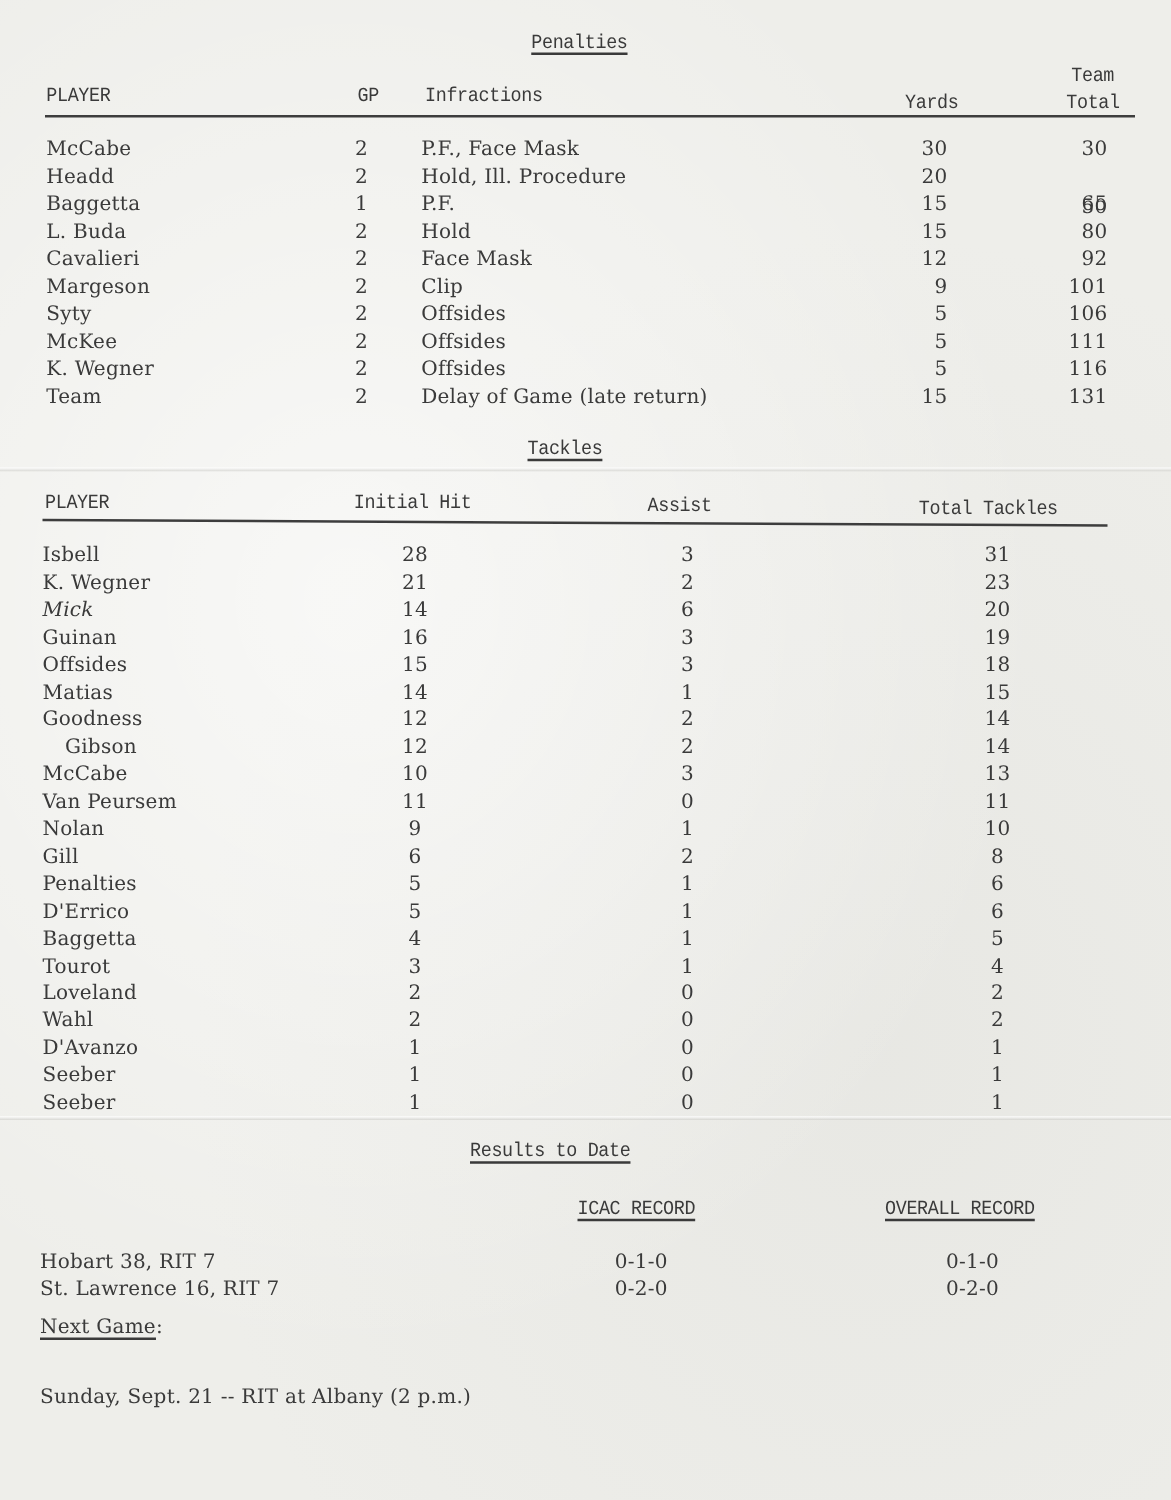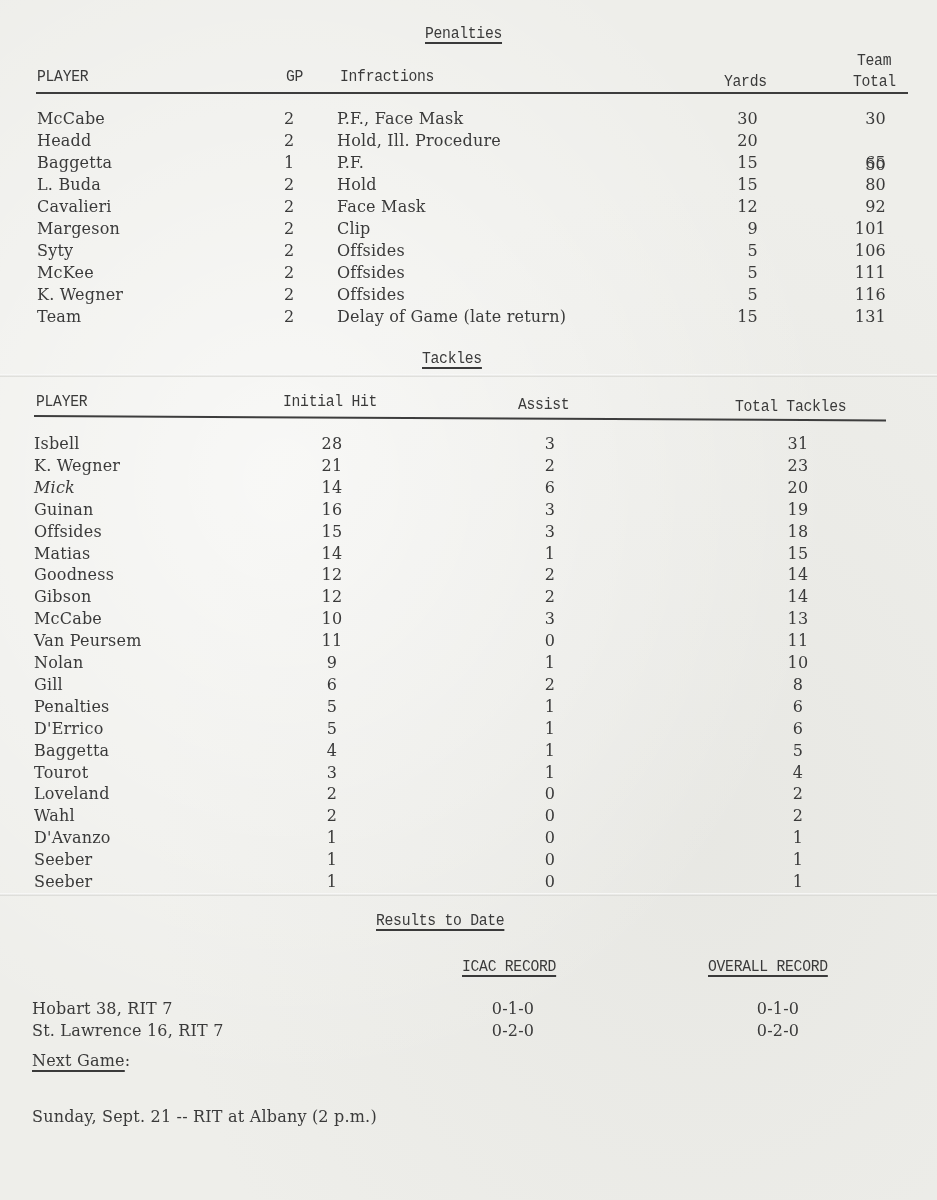--- a/index.html
+++ b/index.html
@@ -169,21 +169,21 @@
         <span class="abs txt ctr" style="left:530px; width:40px;">1</span>
         <span class="abs txt ctr" style="left:778px; width:40px;">15</span>
       </div>
       <div class="row" style="top: 131.4px;">
         <span class="abs txt " style="left:34px;">Goodness</span>
         <span class="abs txt ctr" style="left:312px; width:40px;">12</span>
         <span class="abs txt ctr" style="left:530px; width:40px;">2</span>
         <span class="abs txt ctr" style="left:778px; width:40px;">14</span>
       </div>
       <div class="row" style="top: 153.3px;">
-        <span class="abs txt " style="left:34px;">Gibson</span>
+        <span class="abs txt " style="left:52px;">Gibson</span>
         <span class="abs txt ctr" style="left:312px; width:40px;">12</span>
         <span class="abs txt ctr" style="left:530px; width:40px;">2</span>
         <span class="abs txt ctr" style="left:778px; width:40px;">14</span>
       </div>
       <div class="row" style="top: 175.2px;">
         <span class="abs txt " style="left:34px;">McCabe</span>
         <span class="abs txt ctr" style="left:312px; width:40px;">10</span>
         <span class="abs txt ctr" style="left:530px; width:40px;">3</span>
         <span class="abs txt ctr" style="left:778px; width:40px;">13</span>
       </div>

